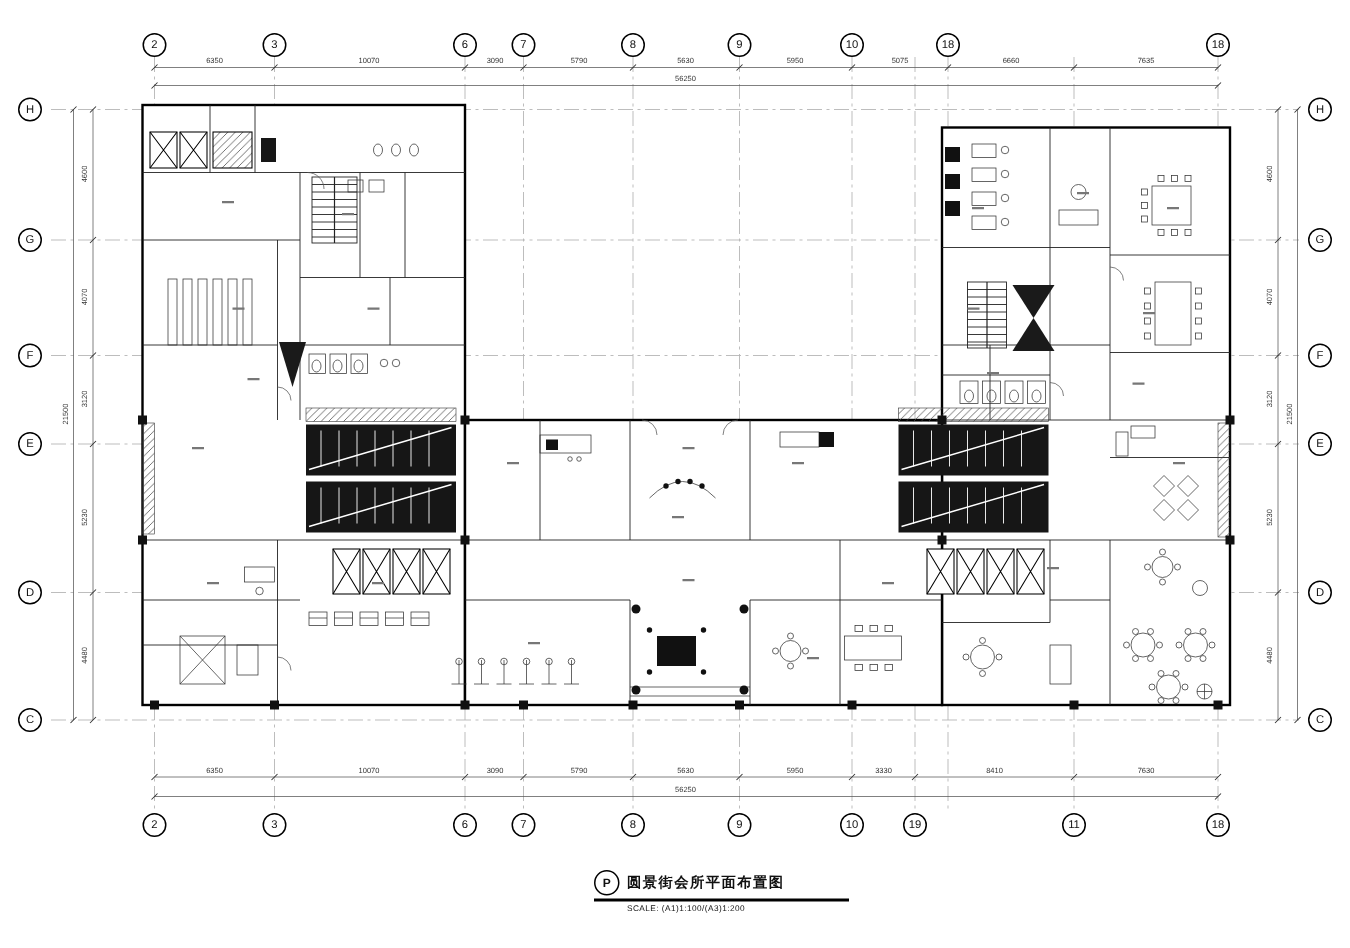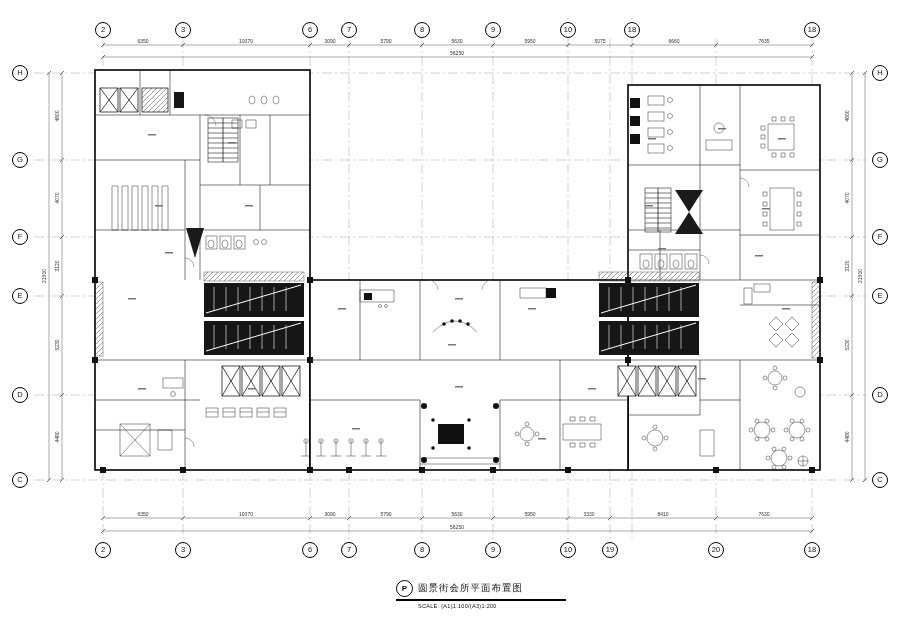--- a/index.html
+++ b/index.html
@@ -12,21 +12,21 @@
   .dim{position:absolute;font-size:5px;color:#333;white-space:nowrap;
        transform:translate(-50%,-100%);z-index:3;}
   .dimb{position:absolute;font-size:5px;color:#333;white-space:nowrap;
        transform:translate(-50%,-100%);z-index:3;}
   .dimv{position:absolute;font-size:5px;color:#333;white-space:nowrap;
        transform:translate(-50%,-50%) rotate(-90deg);z-index:3;}
   #titleblock{position:absolute;left:396px;top:580px;width:170px;z-index:3;}
   #titlerow{display:flex;align-items:center;gap:5px;border-bottom:2px solid #000;padding-bottom:2px;}
   .pmark{width:15px;height:15px;border:1px solid #000;border-radius:50%;font-size:8px;
          font-weight:bold;line-height:15px;text-align:center;flex:0 0 auto;}
-  .ttl{font-size:9.5px;font-weight:normal;letter-spacing:1px;white-space:nowrap;}
+  .ttl{font-size:9.5px;font-weight:bold;letter-spacing:1px;white-space:nowrap;}
   .scale{font-size:5.5px;margin-left:22px;margin-top:2px;letter-spacing:.3px;}
 </style>
 </head>
 <body>
 
 <div id="sheet">
 
 <svg width="900" height="632" viewBox="0 0 900 632">
   <defs>
     <pattern id="h4" width="5" height="5" patternUnits="userSpaceOnUse">
@@ -338,21 +338,21 @@
 <div class="bub" style="left:812px;top:30px">18</div>
 
 <div class="bub" style="left:103px;top:550px">2</div>
 <div class="bub" style="left:183px;top:550px">3</div>
 <div class="bub" style="left:310px;top:550px">6</div>
 <div class="bub" style="left:349px;top:550px">7</div>
 <div class="bub" style="left:422px;top:550px">8</div>
 <div class="bub" style="left:493px;top:550px">9</div>
 <div class="bub" style="left:568px;top:550px">10</div>
 <div class="bub" style="left:610px;top:550px">19</div>
-<div class="bub" style="left:716px;top:550px">20</div>
+<div class="bub" style="left:716px;top:550px">11</div>
 <div class="bub" style="left:812px;top:550px">18</div>
 
 <div class="bub" style="left:20px;top:73px">H</div>
 <div class="bub" style="left:20px;top:160px">G</div>
 <div class="bub" style="left:20px;top:237px">F</div>
 <div class="bub" style="left:20px;top:296px">E</div>
 <div class="bub" style="left:20px;top:395px">D</div>
 <div class="bub" style="left:20px;top:480px">C</div>
 
 <div class="bub" style="left:880px;top:73px">H</div>

